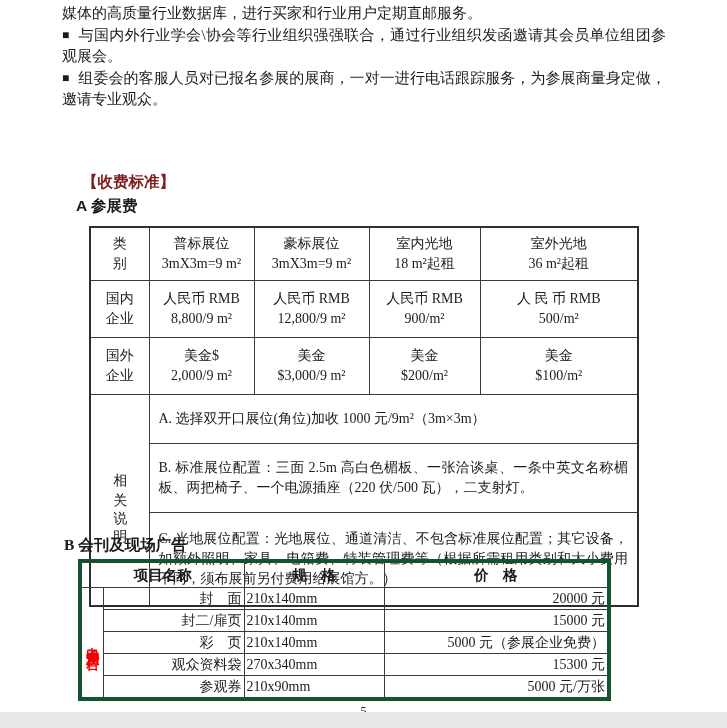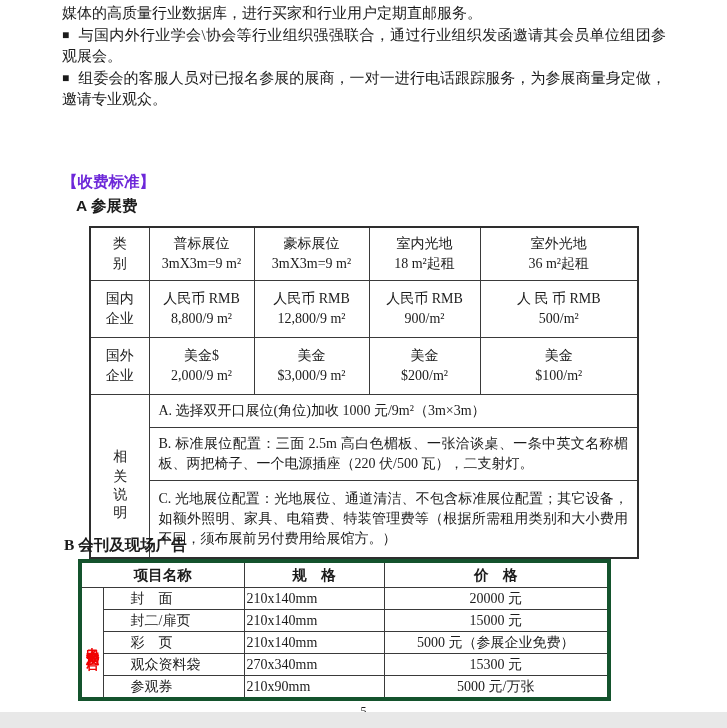--- a/index.html
+++ b/index.html
@@ -25,48 +25,48 @@
   .h-suba { left:76px; top:196px; }
   .h-subb { left:64px; top:535px;font-family:Liberation Serif, serif; }
   
   table { border-collapse:collapse; table-layout:fixed; }
   td, th { border:1px solid #3a3a3a; overflow:hidden; }
   .tbl1 {
     position:absolute; left:89px; top:226px; width:548px;
     font-size:14px; border:2px solid #2e2e2e;
   }
   .tbl1 td { text-align:center; padding:2px 4px; line-height:20px; }
-  .tbl1 .note-cell { text-align:justify; padding:4px 9px; }
+  .tbl1 .note-cell { text-align:justify; padding:12px 9px; }
   .two-line div { line-height:20px; }
   
   .vert {
     writing-mode:vertical-rl; text-orientation:upright;
     display:inline-block;
   }
   .notes-label-cell { vertical-align:middle; }
   .notes-label { letter-spacing:19px; padding-top:6px; }
   .tbl2 {
     position:absolute; left:78px; top:559px; width:529px;
     font-size:14px; border:4px solid #14532d;
   }
   .tbl2 th {
     font-family:"Liberation Sans","DejaVu Sans",sans-serif;
     font-weight:bold; font-size:14.5px; height:24px; line-height:24px;
     text-align:center; padding:0;
   }
   .tbl2 td { height:21px; line-height:19px; padding:0 2px; }
-  .tbl2 .name-cell  { text-align:left; padding-left:27px; }
+  .tbl2 .name-cell  { text-align:right; padding-left:27px; }
   .tbl2 .spec-cell  { text-align:left; }
-  .tbl2 .price-cell { text-align:center; }
+  .tbl2 .price-cell { text-align:right; }
   .side-label-cell { vertical-align:middle; text-align:center; }
   .side-label {
     color:#f00000; font-weight:bold; font-size:13px;
     letter-spacing:1.5px; line-height:14px;
   }
-  .red { color:#6d28d9; }
+  .red { color:#7f1d1d;margin-left:20px; }
   
   .page-number {
     position:absolute; left:0; top:704px; width:727px;
     text-align:center; font-size:12px;
   }
 </style>
 </head>
 <body>
 
 <div class="page">

